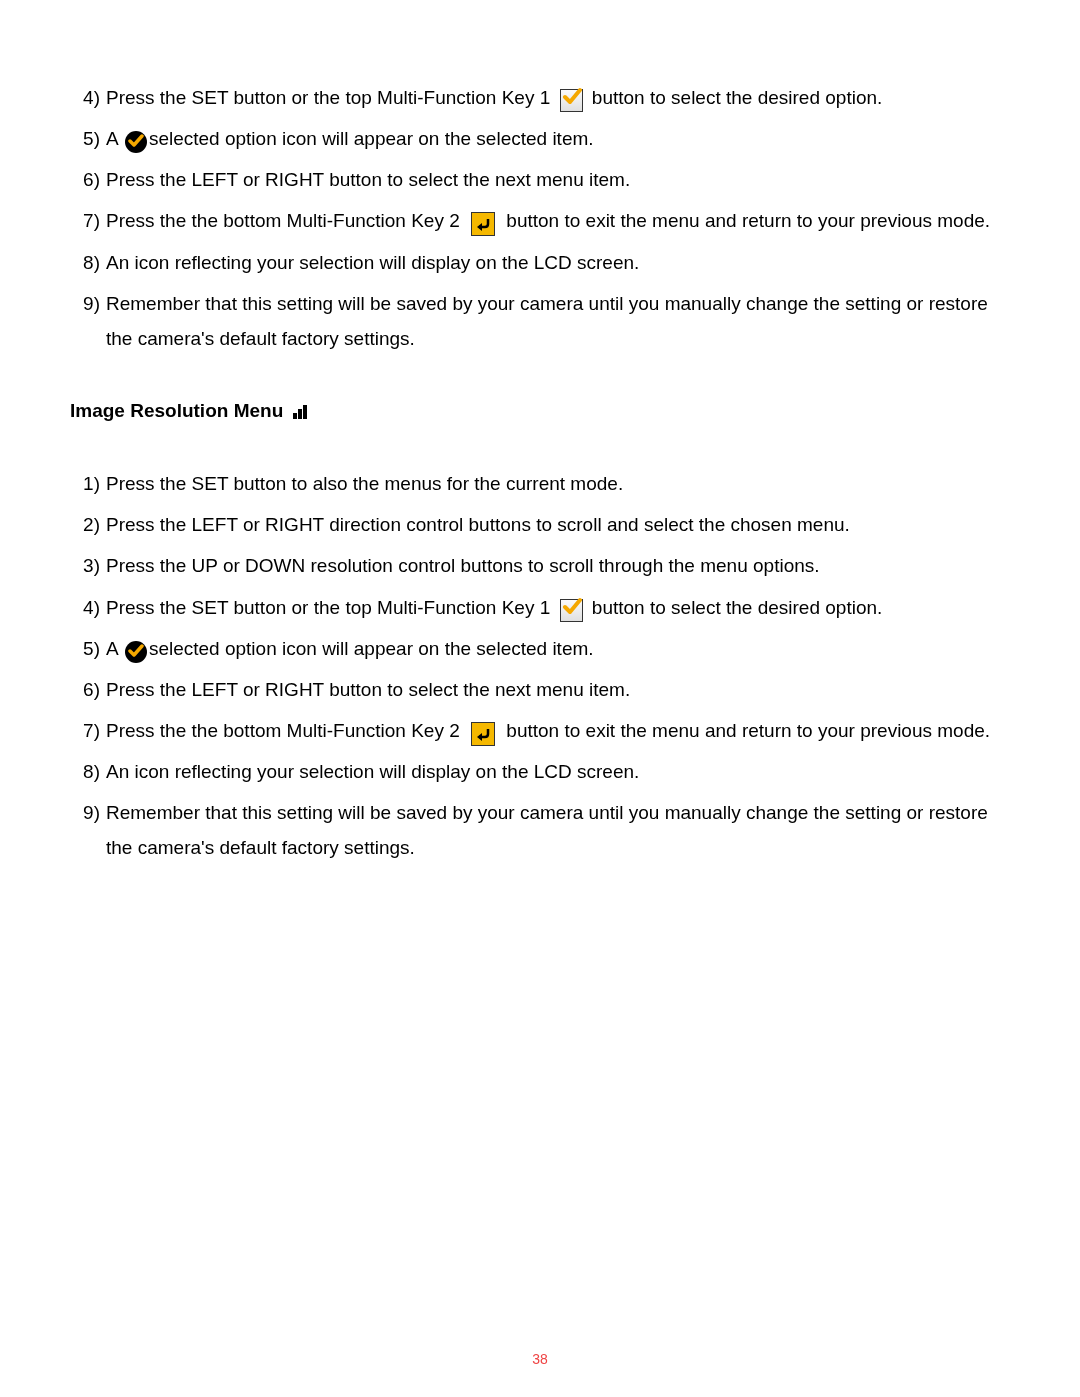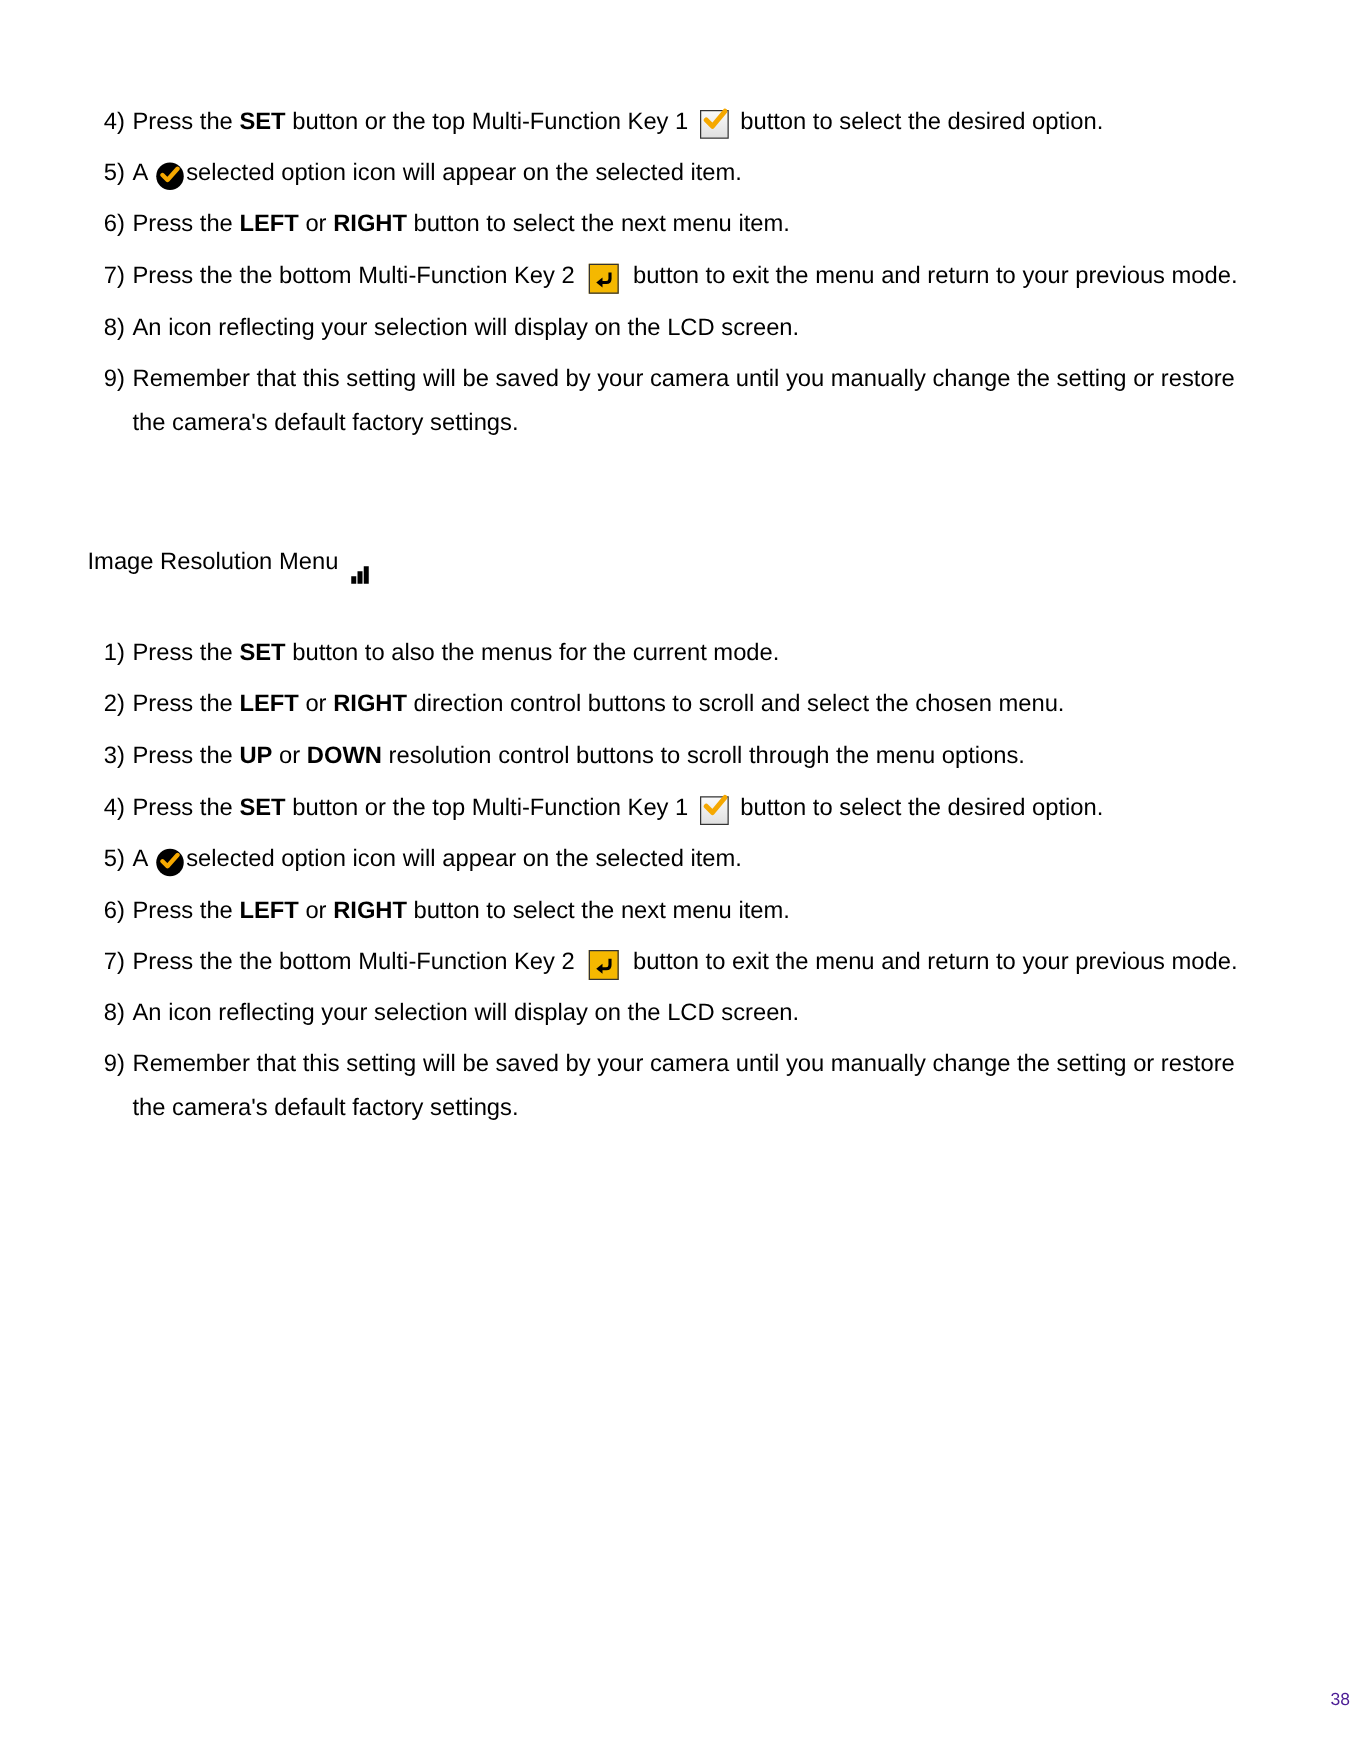--- a/index.html
+++ b/index.html
@@ -26,27 +26,27 @@
     margin-bottom: 6px;
   }
   .marker {
     flex: 0 0 30px;
     text-align: right;
     padding-right: 6px;
   }
   .content {
     flex: 1;
   }
-  b { font-weight: bold; text-align: center; }
+  b { font-weight: normal; text-align: center; }
   .section-title {
-    font-weight: normal;
-    margin-top: 76px;
+    font-weight: bold;
+    margin-top: 37px;
     margin-bottom: 14px;
     display: flex;
-    align-items: flex-end;
+    align-items: center;
   }
   .icon {
     display: inline-block;
     vertical-align: middle;
   }
   .icon-check-box {
     width: 21px; height: 21px;
     border: 1px solid #333;
     background: linear-gradient(#fafafa,#e0e0e0);
     position: relative;
@@ -74,23 +74,23 @@
     position: relative;
     margin-left: 10px;
   }
   .icon-resolution .bar1 { position:absolute; bottom:0; left:0;  width:4px; height:6px;  background:#000; }
   .icon-resolution .bar2 { position:absolute; bottom:0; left:5px; width:4px; height:10px; background:#000; }
   .icon-resolution .bar3 { position:absolute; bottom:0; left:10px;width:4px; height:14px; background:#000; }
   .page-number {
     position:absolute;
     bottom: 30px;
     left: 0; right: 0;
-    text-align: right;
+    text-align: center;
     font-size: 14px;
-    color:#4c1d95;
+    color:#ef4444;
   }
   .gap { height: 24px; }
 </style>
 </head>
 <body>
 
 <div class="page">
 
   <div class="list" id="list-top">
       <div class="list-item">

